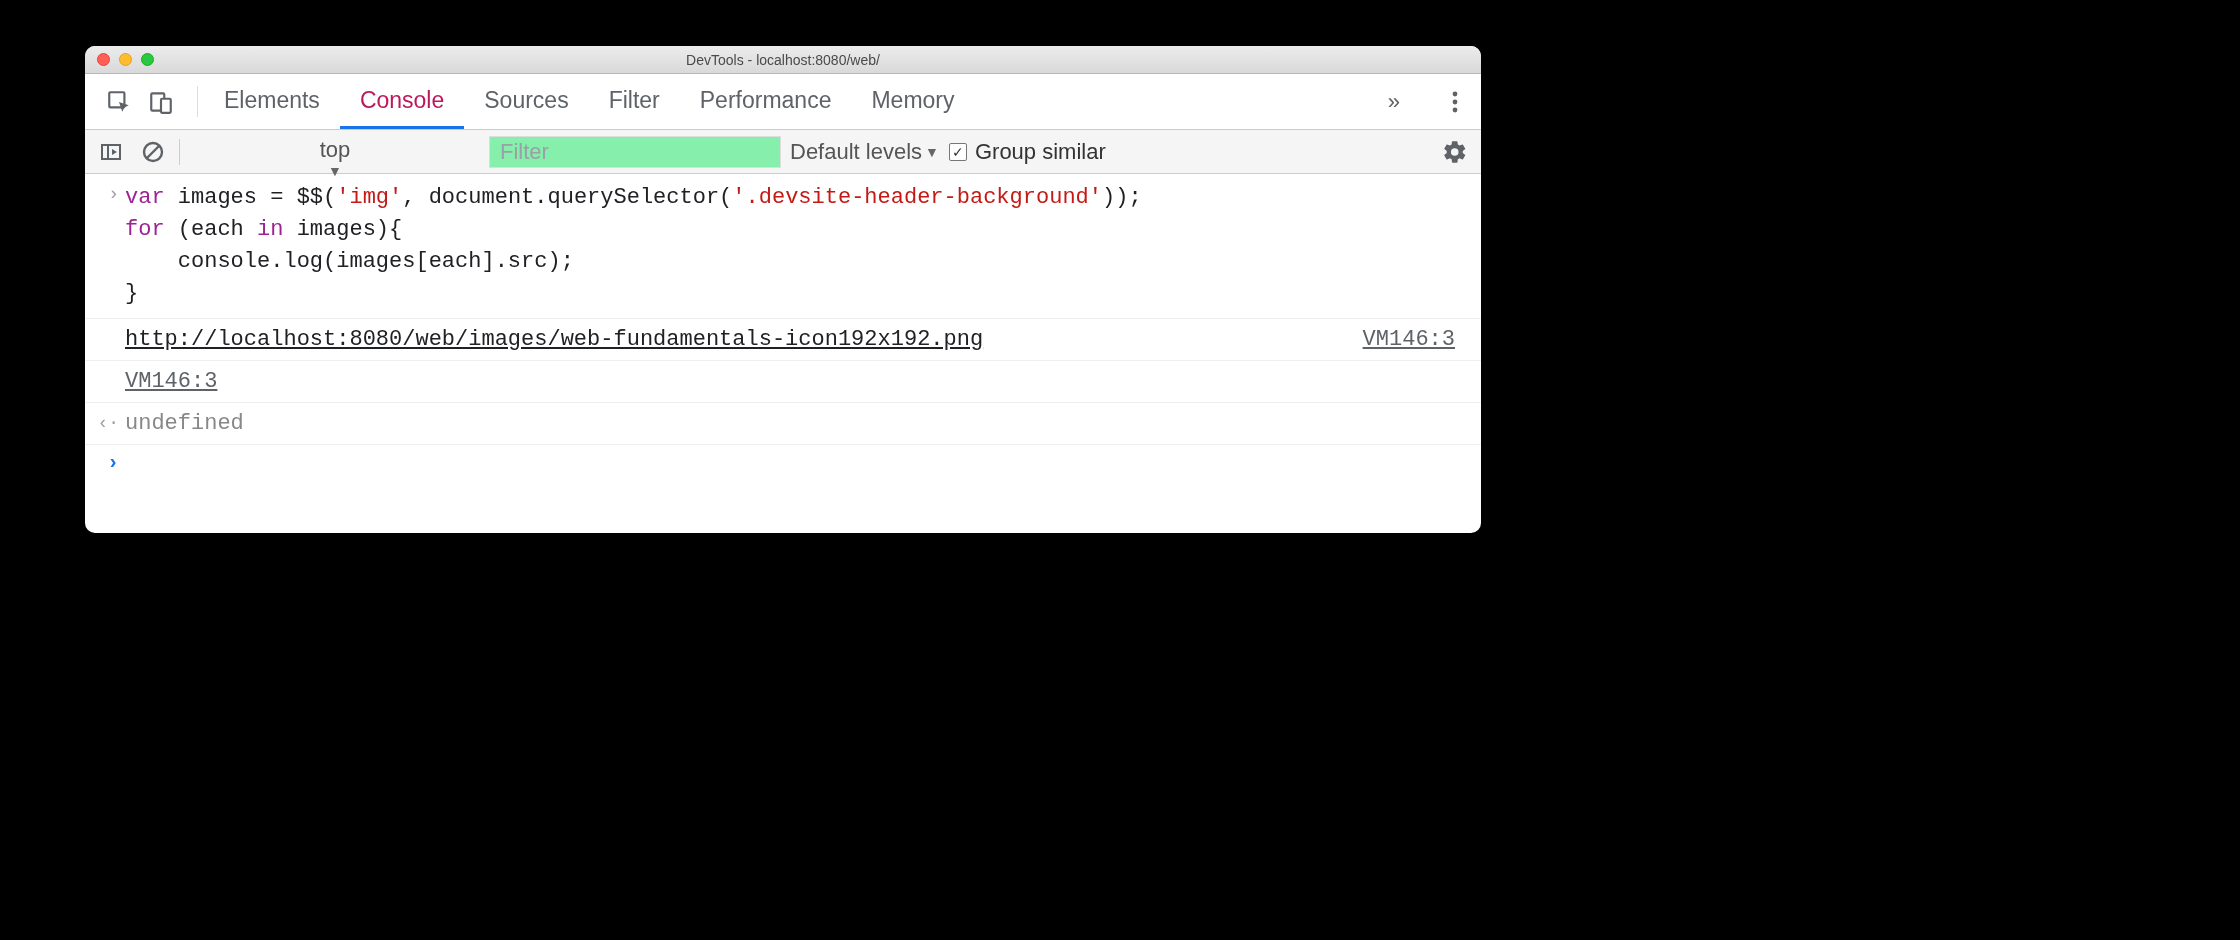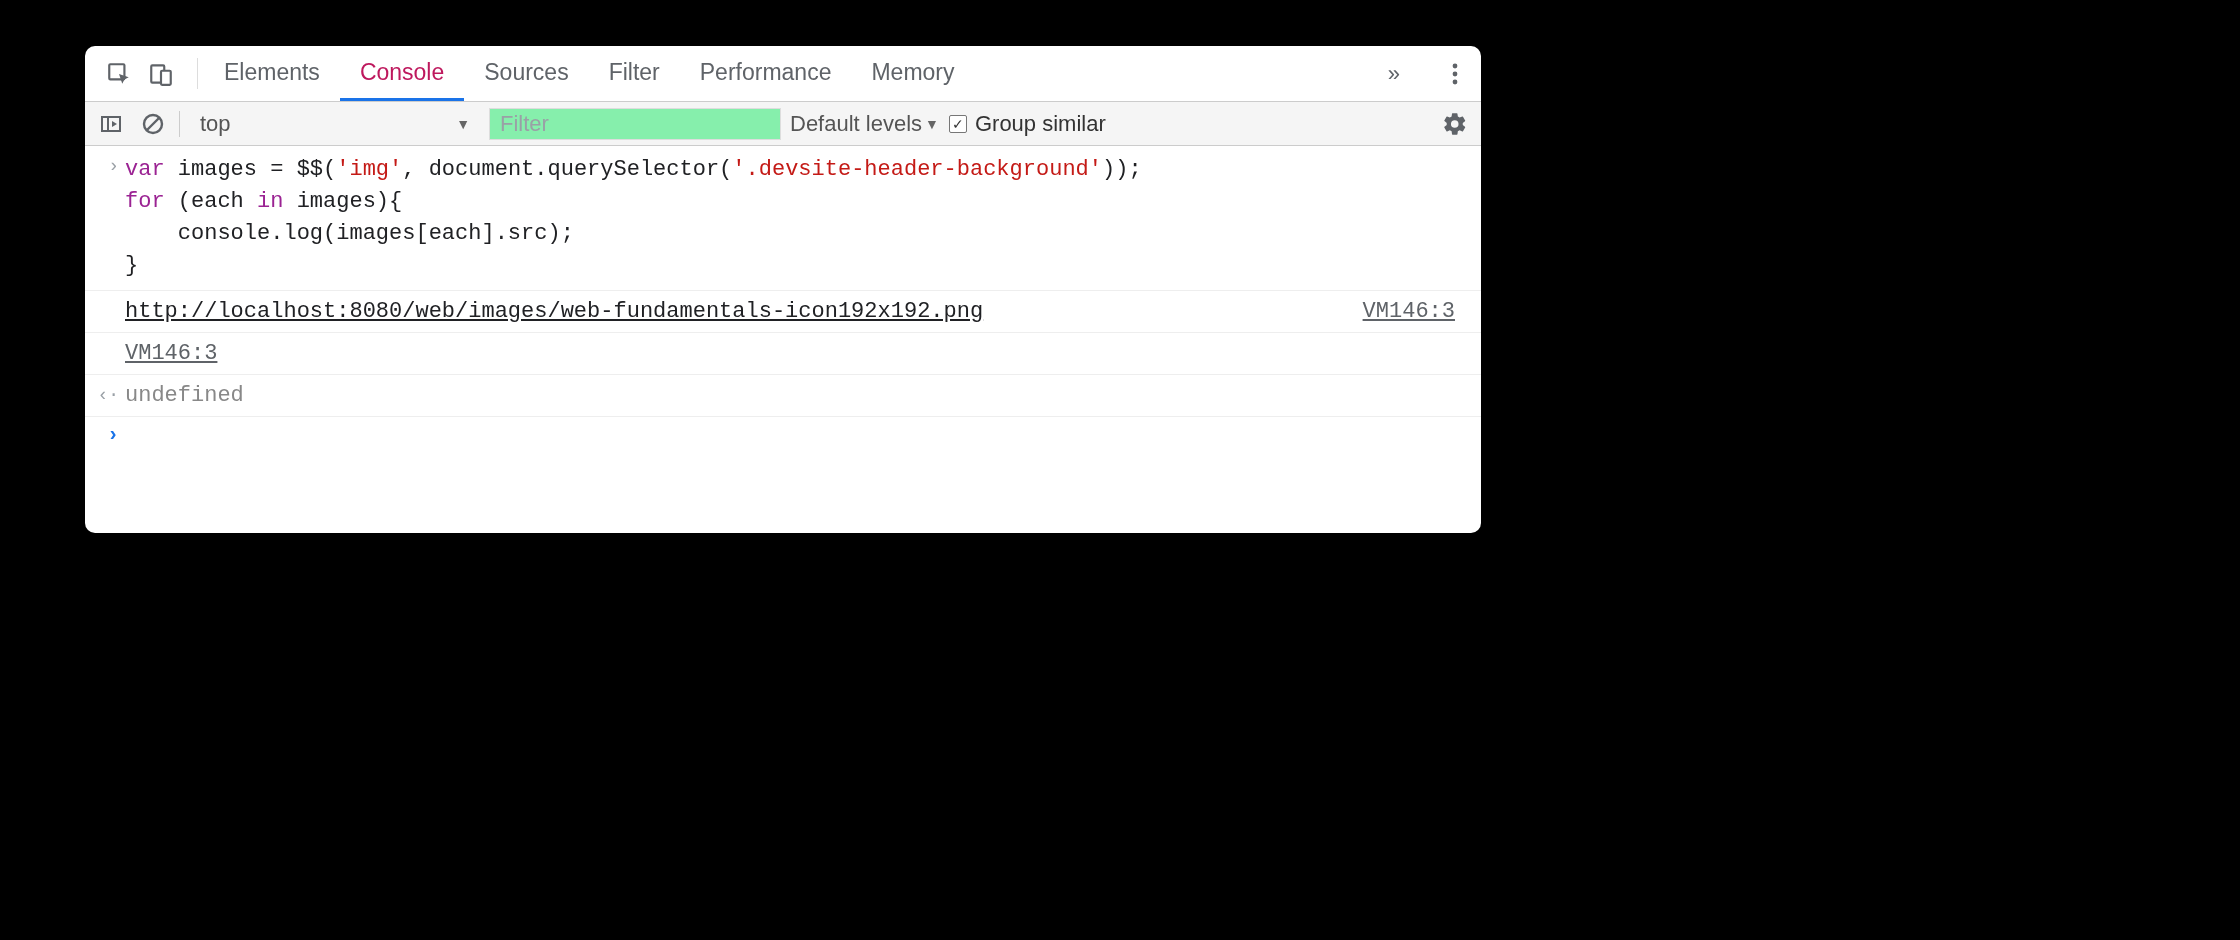--- a/index.html
+++ b/index.html
@@ -46,21 +46,21 @@
   
   .contoolbar {
     height:44px; border-bottom:1px solid #ccc;
     display:flex; align-items:center; gap:10px; padding:0 10px;
     background:#f5f5f5;
   }
   .contoolbar .sep { width:1px; height:26px; background:#ccc; }
   .context-select {
     display:flex; align-items:center; justify-content:space-between;
     width:290px; height:30px; padding:0 10px;
-    font-size:22px; color:#555; cursor:pointer;
+    font-size:22px; color:#555; cursor:pointer;flex-direction:column;
   }
   .filter-input {
     width:290px; height:30px; border:none; background:#86efac;
     font-size:22px; padding:0 10px; color:#333;
     outline:1px solid #ddd;
   }
   .filter-input::placeholder{ color:#9aa0a6; }
   .levels { display:flex; align-items:center; gap:3px; font-size:22px; color:#555; cursor:pointer; }
   .checkbox {
     width:18px; height:18px; border:1px solid #777; background:#fff; display:inline-flex; align-items:center; justify-content:center; font-size:14px; color:#333; border-radius:2px;
@@ -82,20 +82,28 @@
   .prompt-row .gutter { color:#1a73e8; font-weight:bold; padding-top:6px; font-size:20px; }
   .prompt-input { border:none; outline:none; font: inherit; width:100%; padding:6px 0; }
   svg { display:block; }
 </style>
 </head>
 <body>
 
 <div class="stage">
   <div class="window">
 
+    <div class="titlebar">
+      <div class="traffic">
+        <div class="dot red"></div>
+        <div class="dot yellow"></div>
+        <div class="dot green"></div>
+      </div>
+      <div class="titlebar-title">DevTools - localhost:8080/web/</div>
+    </div>
 
     <div class="tabstrip">
       <div class="leftbtns">
         <div class="iconbtn">
           <svg width="26" height="26" viewBox="0 0 24 24" fill="none" stroke="#5f6368" stroke-width="2">
             <rect x="3" y="3" width="14" height="14" rx="1"></rect>
             <path d="M12 12 L21 15 L17 17 L15 21 Z" fill="#5f6368" stroke="none"></path>
           </svg>
         </div>
         <div class="iconbtn">

